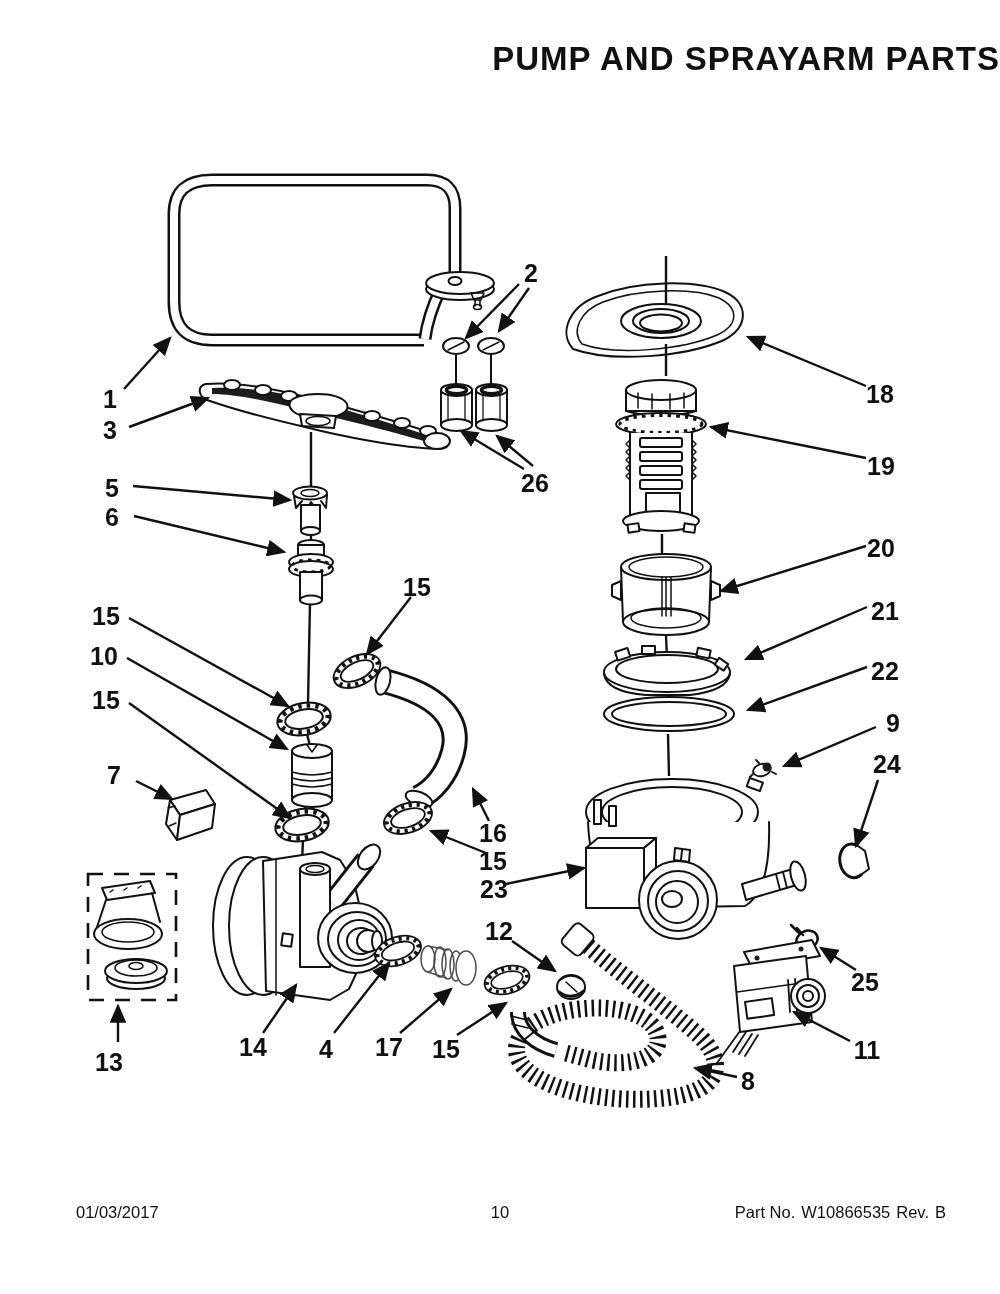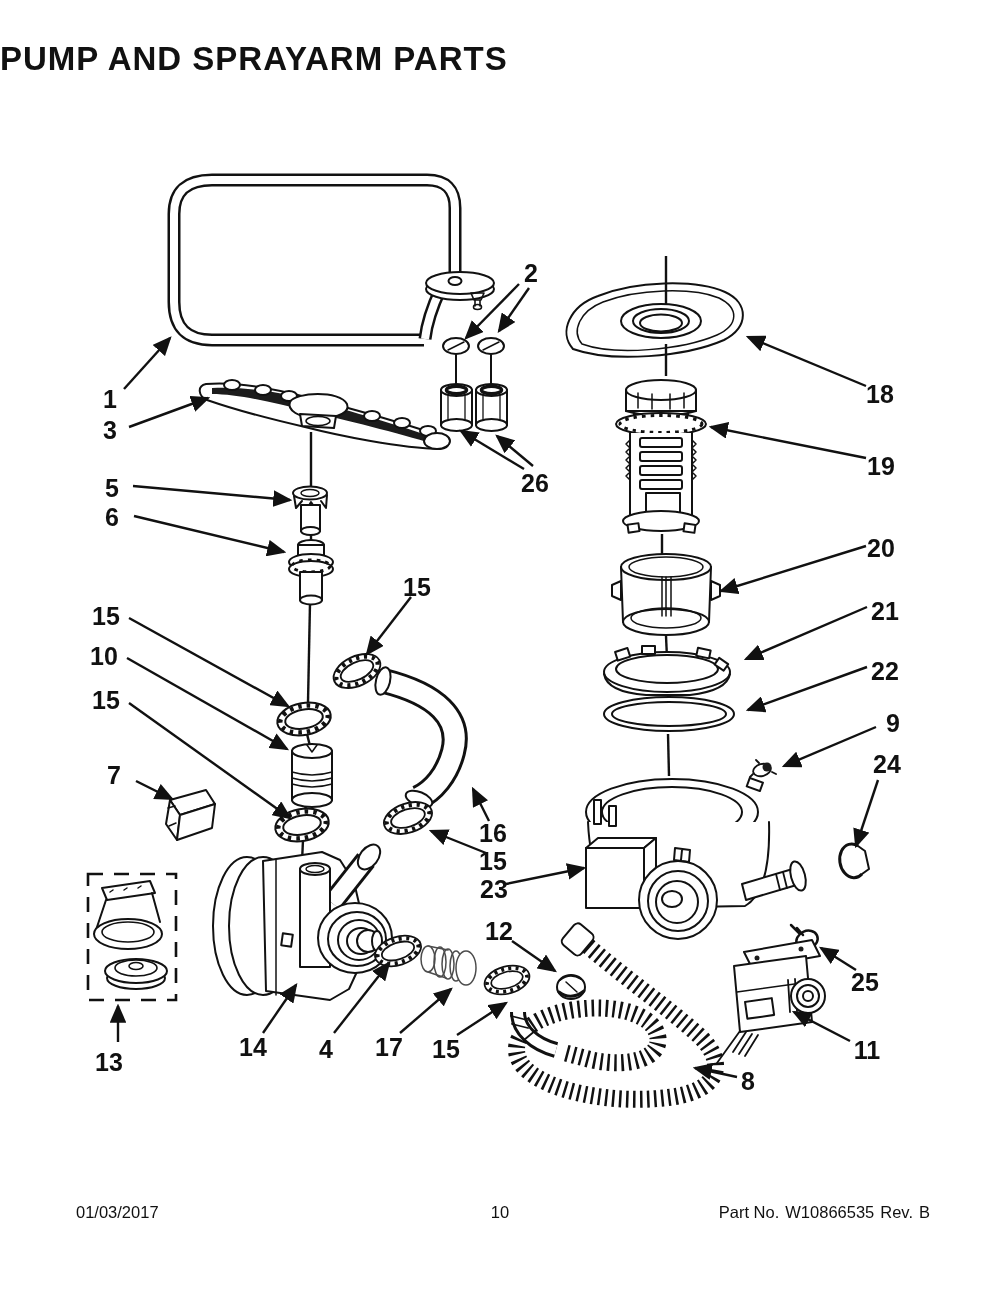--- a/index.html
+++ b/index.html
@@ -2,27 +2,27 @@
 <html><head>
 <meta charset="utf-8">
 <style>
   html,body{margin:0;padding:0;background:#e8e8e8;}
   .page{
     position:relative;width:1000px;height:1294px;background:#ffffff;
     margin:0 auto;font-family:"Liberation Sans","DejaVu Sans",sans-serif;
     color:#111;overflow:hidden;
   }
   .title{
-    position:absolute;top:40px;left:0;width:100%;text-align:left;
+    position:absolute;top:40px;left:0;width:100%;text-align:right;
     font-size:33px;font-weight:bold;letter-spacing:1px;margin:0;color:#111;
   }
   .footer{position:absolute;top:1203px;left:0;width:100%;font-size:16.5px;color:#111;}
   .footer .f-date{position:absolute;left:76px;top:0;}
   .footer .f-page{position:absolute;left:0;width:100%;text-align:center;top:0;}
-  .footer .f-part{position:absolute;right:70px;top:0;white-space:pre;}
+  .footer .f-part{position:absolute;right:54px;top:0;white-space:pre;}
   .footer .f-part span{margin-left:6px;}
   svg{position:absolute;left:0;top:0;}
   .ln{fill:none;stroke:#111;stroke-width:2;stroke-linecap:round;stroke-linejoin:round;}
   .thin{stroke-width:1.3;}
   .fw{fill:#ffffff;}
   .fd{fill:#1c1c1c;stroke:none;}
   .tube-o{fill:none;stroke:#111;stroke-width:13;}
   .tube-i{fill:none;stroke:#fff;stroke-width:8;}
   .elbow-o{fill:none;stroke:#111;stroke-width:26;}
   .elbow-i{fill:none;stroke:#fff;stroke-width:20;}

